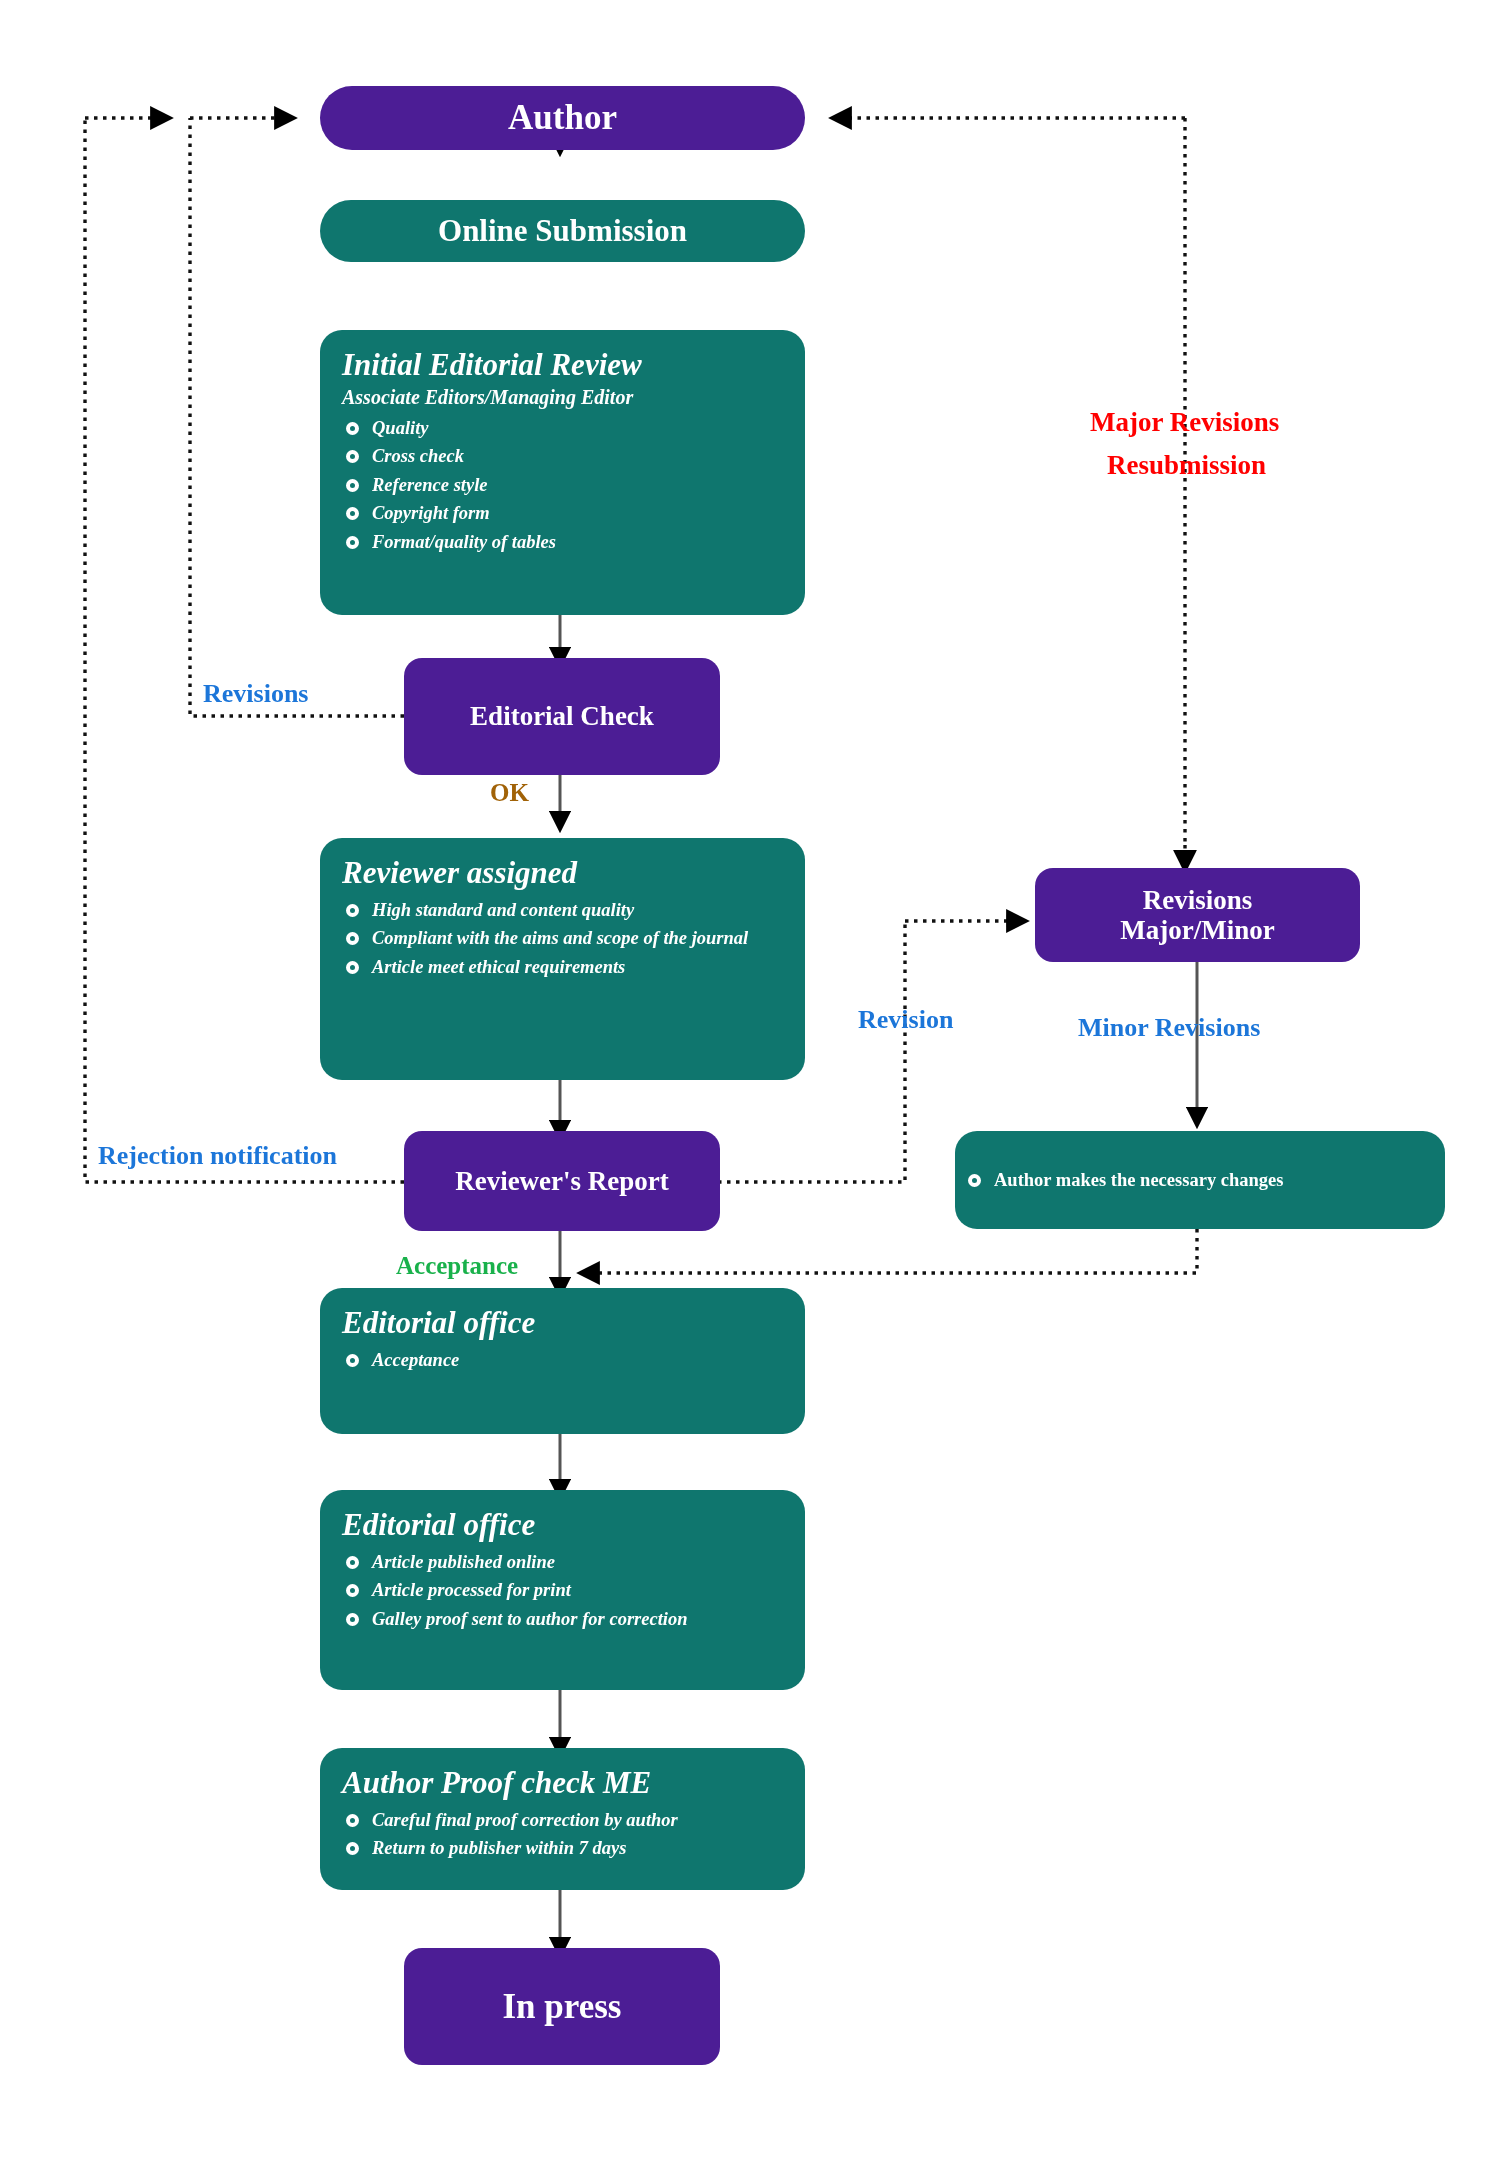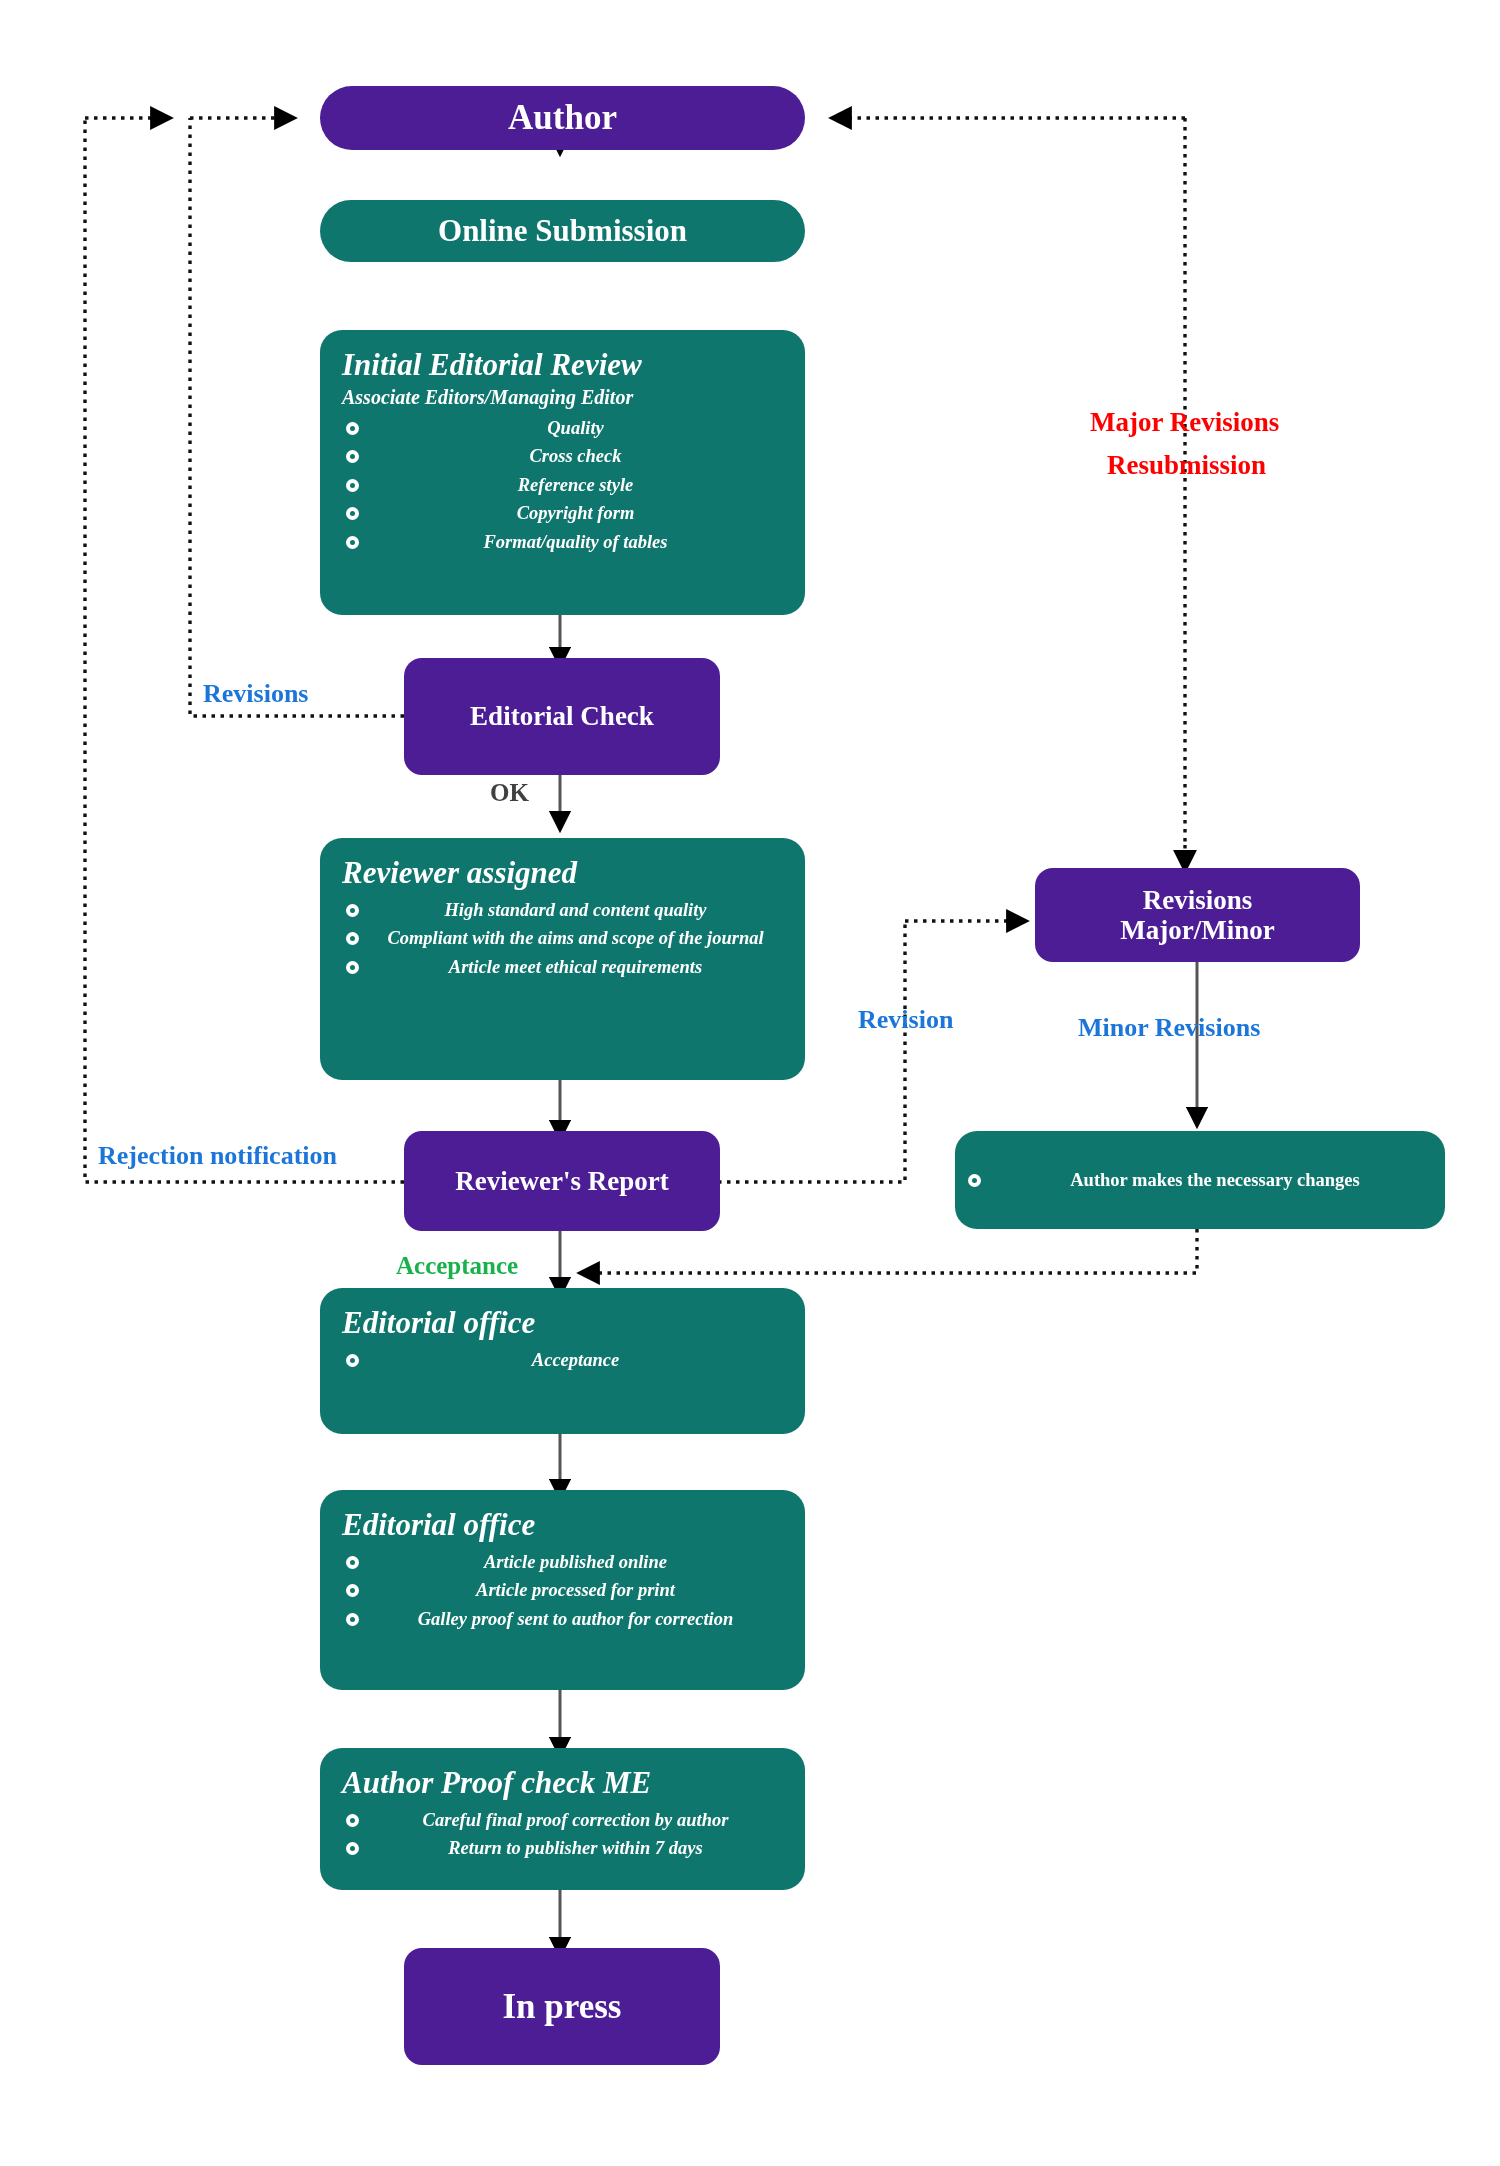--- a/index.html
+++ b/index.html
@@ -16,21 +16,21 @@
   }
   .node.blue{background:#0f766e;}
   .node.orange{background:#4c1d95;}
   .node.center{align-items:center;justify-content:center;text-align:center;}
   .node.lead{padding:18px 26px 14px 22px;font-style:italic;}
   .ttl{font-weight:bold;line-height:1.12;}
   .ttl.xl{font-size:35px;}
   .ttl.lg{font-size:31px;}
   .ttl.md{font-size:27px;}
   .sub{font-weight:bold;font-size:20px;margin-top:2px;line-height:1.2;}
-  ul.bullets{list-style:none;margin:8px 0 0 0;padding:0;text-align:center;}
+  ul.bullets{list-style:none;margin:8px 0 0 0;padding:0;}
   ul.bullets li{
     position:relative;padding-left:30px;
     font-size:18.5px;font-weight:bold;line-height:1.22;margin-bottom:6px;
   }
   ul.bullets li .dot{
     position:absolute;left:4px;top:5px;
     width:13px;height:13px;border-radius:50%;
     border:4px solid #ffffff;box-sizing:border-box;
   }
   .edge-label{
@@ -157,21 +157,21 @@
       <li><span class="dot"></span><span>Return to publisher within 7 days</span></li>
     </ul>
   </div>
 
   <div class="node orange center" style="left:404px;top:1948px;width:316px;height:117px;border-radius:18px;">
     <span class="ttl xl">In press</span>
   </div>
 
   <div class="edge-label" style="left:203px;top:679px;font-size:26px;color:#1C76D9;">Revisions</div>
 
-  <div class="edge-label" style="left:490px;top:779px;font-size:25px;color:#404040;">OK</div>
+  <div class="edge-label" style="left:490px;top:779px;font-size:25px;color:#a16207;">OK</div>
 
   <div class="edge-label" style="left:858px;top:1005px;font-size:26px;color:#1C76D9;">Revision</div>
 
   <div class="edge-label" style="left:1078px;top:1013px;font-size:26px;color:#1C76D9;">Minor Revisions</div>
 
   <div class="edge-label" style="left:1090px;top:407px;font-size:27px;color:#FF0000;">Major Revisions</div>
 
   <div class="edge-label" style="left:1107px;top:450px;font-size:27px;color:#FF0000;">Resubmission</div>
 
   <div class="edge-label" style="left:98px;top:1141px;font-size:26px;color:#1C76D9;">Rejection notification</div>

